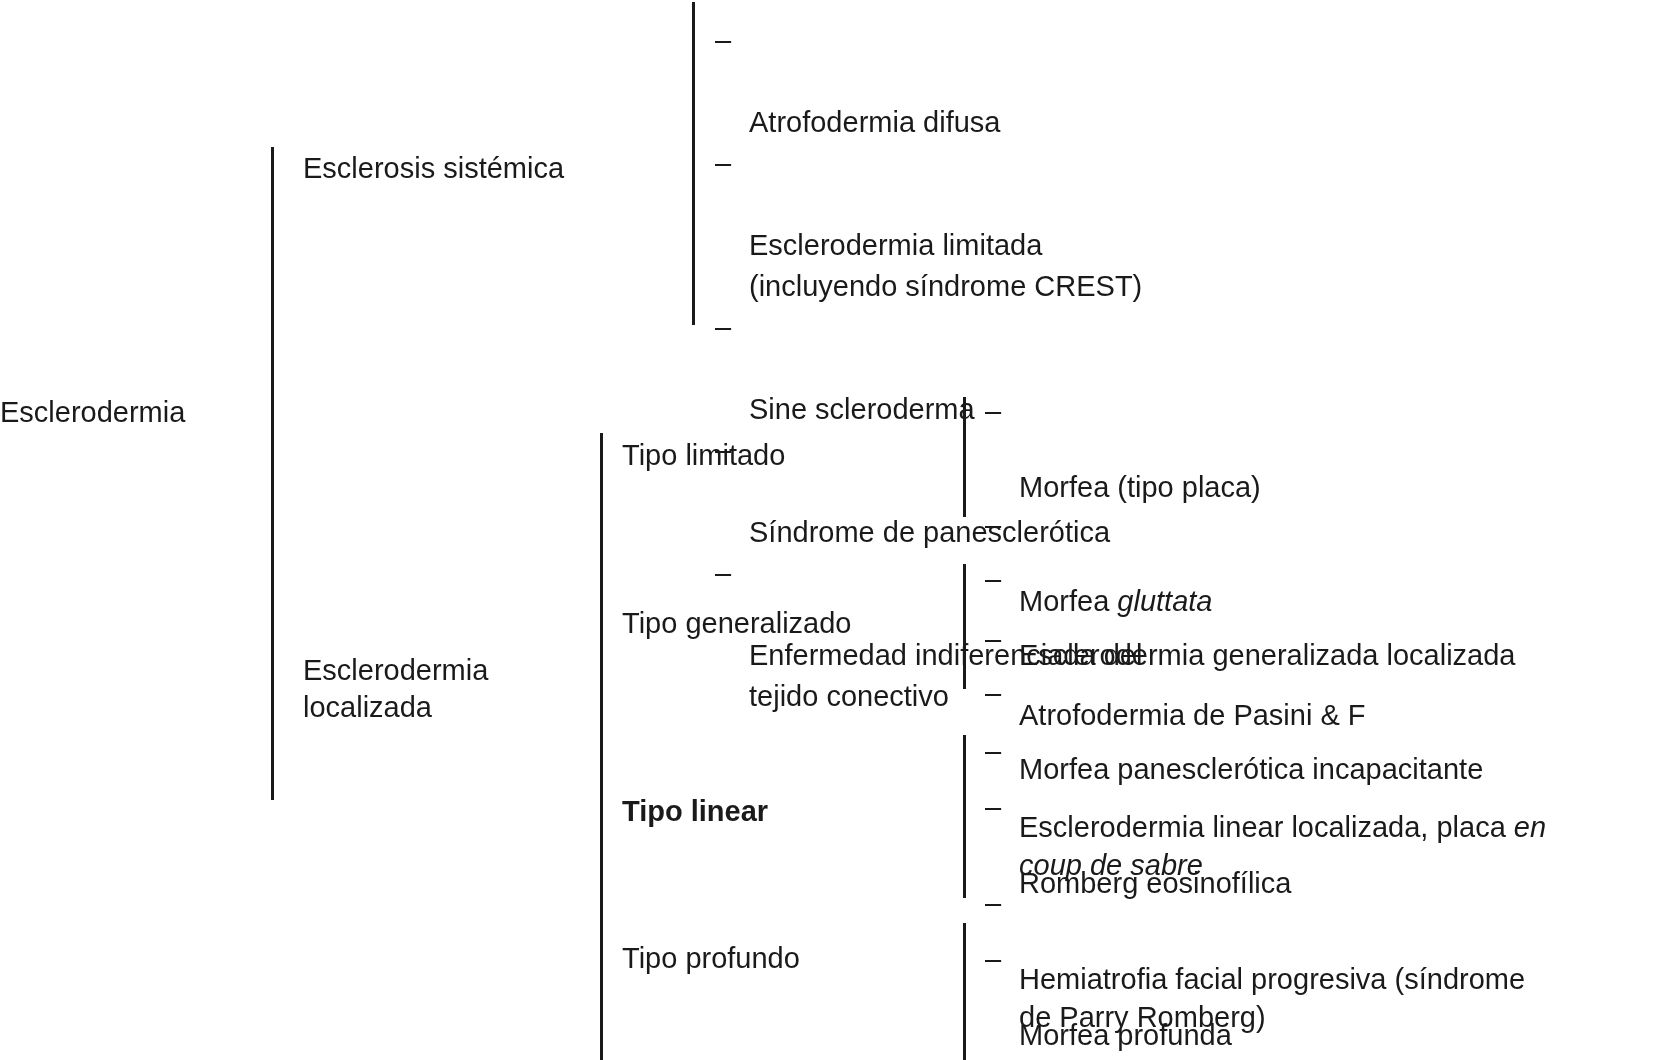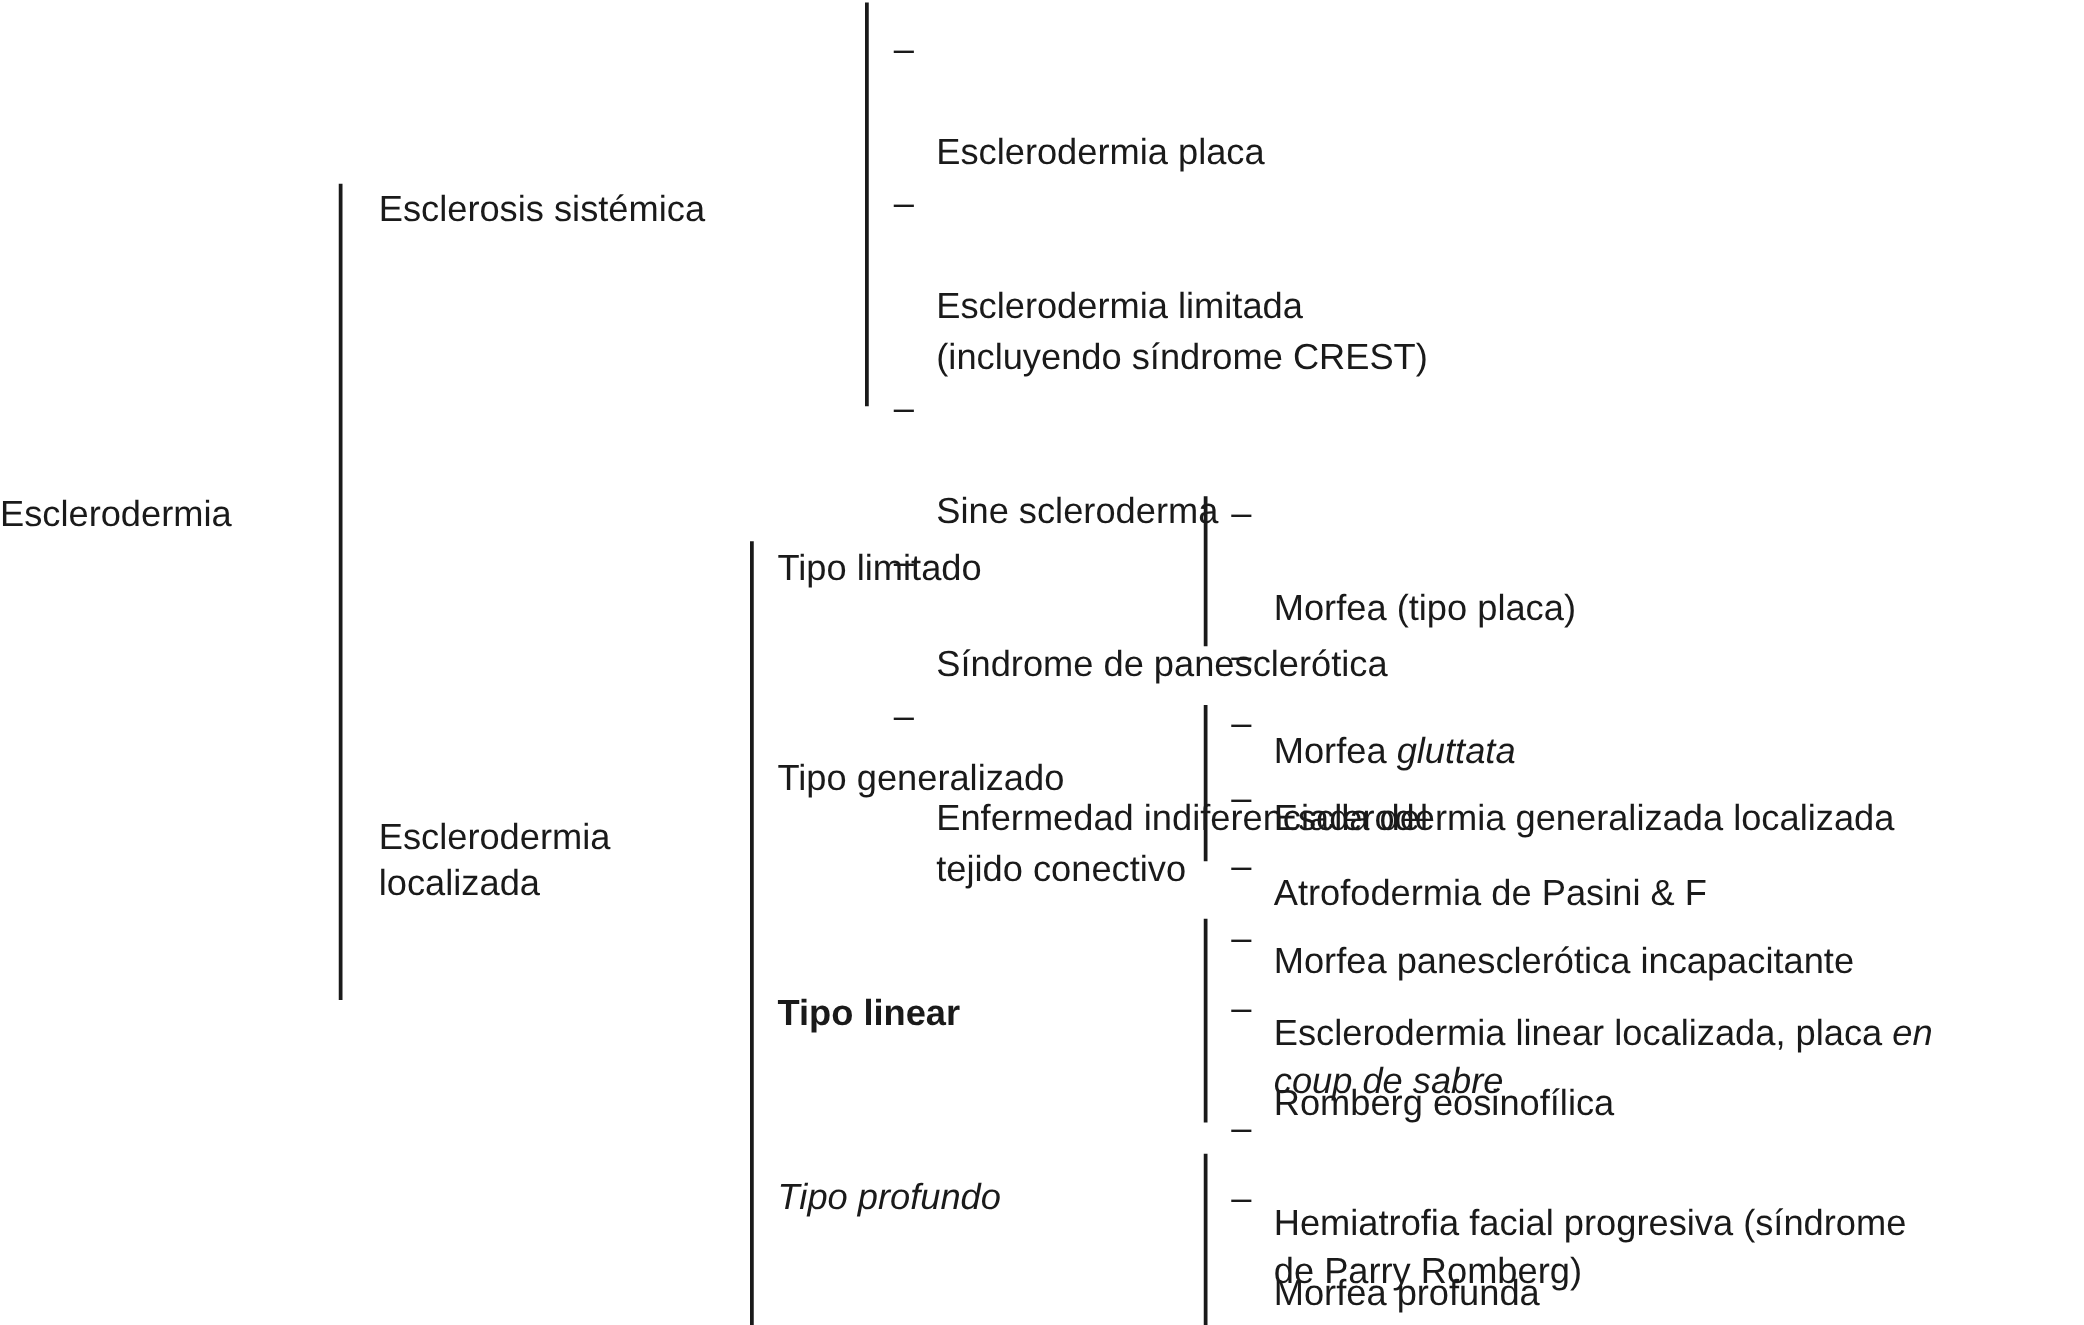--- a/index.html
+++ b/index.html
@@ -60,21 +60,21 @@
 
   <div class="bracket" style="left:271px; top:147px; height:653px;"></div>
 
   <div class="node-label" style="left:303px; top:150px;">Esclerosis sistémica</div>
 
   <div class="bracket" style="left:692px; top:2px; height:323px;"></div>
 
   <div class="leaf-list" style="left:715px; top:20px; width:560px;">
     <div class="leaf-item">
       <span class="dash">–</span>
-      <span>Esclerodermia placa</span>
+      <span>Atrofodermia difusa</span>
     </div>
     <div class="leaf-item">
       <span class="dash">–</span>
       <span>Esclerodermia limitada
 (incluyendo síndrome CREST)</span>
     </div>
     <div class="leaf-item">
       <span class="dash">–</span>
       <span>Sine scleroderma</span>
     </div>
@@ -142,21 +142,21 @@
       <span>Esclerodermia linear localizada, placa </span><em>en
 coup de sabre</em>
     </div>
     <div class="leaf-item">
       <span class="dash">–</span>
       <span>Hemiatrofia facial progresiva (síndrome
 de Parry Romberg)</span><em></em>
     </div>
   </div>
 
-  <div class="node-label" style="left:622px; top:940px;font-style:italic;">Tipo profundo</div>
+  <div class="node-label" style="left:622px; top:940px;">Tipo profundo</div>
 
   <div class="bracket" style="left:963px; top:923px; height:137px;"></div>
 
   <div class="leaf-list tight" style="left:985px; top:940px; width:600px;">
     <div class="leaf-item">
       <span class="dash">–</span>
       <span>Morfea profunda</span><em></em>
     </div>
   </div>
 

